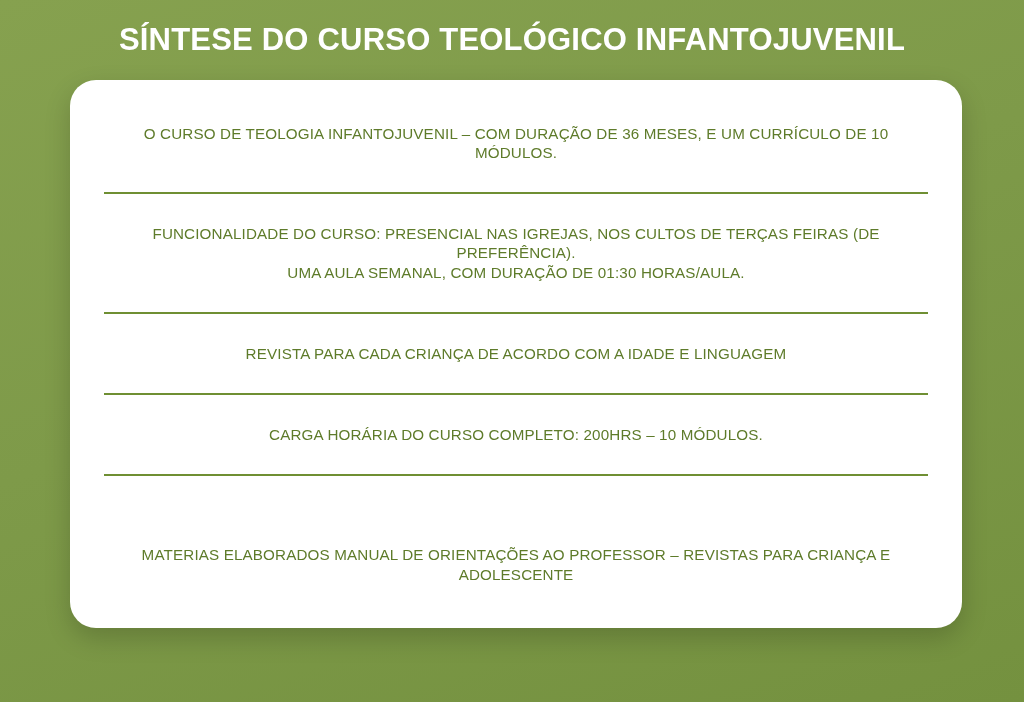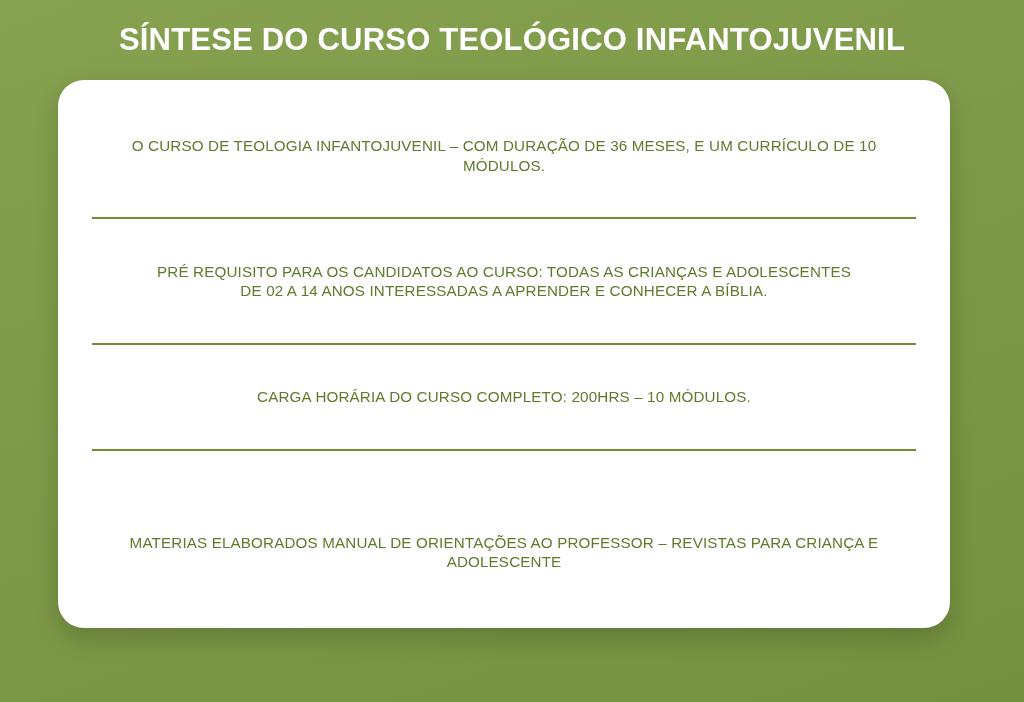--- a/index.html
+++ b/index.html
@@ -29,21 +29,21 @@
     color: #ffffff;
     font-size: 31px;
     font-weight: bold;
     letter-spacing: 0.2px;
     text-transform: uppercase;
     font-family: "Liberation Sans", sans-serif;
   }
   .card {
     position: absolute;
     top: 80px;
-    left: 58px;
+    left: 70px;
     width: 892px;
     height: 548px;
     background: #ffffff;
     border-radius: 26px;
     box-shadow: 0 10px 26px rgba(0,0,0,0.18);
     box-sizing: border-box;
     padding: 14px 34px 14px 34px;
     display: flex;
     flex-direction: column;
     justify-content: space-between;
@@ -77,28 +77,31 @@
 <div class="slide">
 
   <div class="title">SÍNTESE DO CURSO TEOLÓGICO INFANTOJUVENIL</div>
 
   <div class="card">
 
     <div class="row">
       <div class="row-text">O CURSO DE TEOLOGIA INFANTOJUVENIL – COM DURAÇÃO DE 36 MESES, E UM CURRÍCULO DE 10 MÓDULOS.</div>
     </div>
 
+    <div class="row">
+      <div class="row-text">FUNCIONALIDADE DO CURSO: PRESENCIAL NAS IGREJAS, NOS CULTOS DE TERÇAS FEIRAS (DE PREFERÊNCIA).
+UMA AULA SEMANAL, COM DURAÇÃO DE 01:30 HORAS/AULA.</div>
+    </div>
+
+
 
 
     <div class="row">
-      <div class="row-text">PRÉ REQUISITO PARA OS CANDIDATOS AO CURSO: TODAS AS CRIANÇAS E ADOLESCENTES
-DE 02 A 14 ANOS INTERESSADAS A APRENDER E CONHECER A BÍBLIA.</div>
+      <div class="row-text">REVISTA PARA CADA CRIANÇA DE ACORDO COM A IDADE E LINGUAGEM</div>
     </div>
-
-
 
 
     <div class="row">
       <div class="row-text">CARGA HORÁRIA DO CURSO COMPLETO: 200HRS – 10 MÓDULOS.</div>
     </div>
 
     <div class="row">
       <div class="row-text">MATERIAS ELABORADOS MANUAL DE ORIENTAÇÕES AO PROFESSOR – REVISTAS PARA CRIANÇA E ADOLESCENTE</div>
     </div>
 

